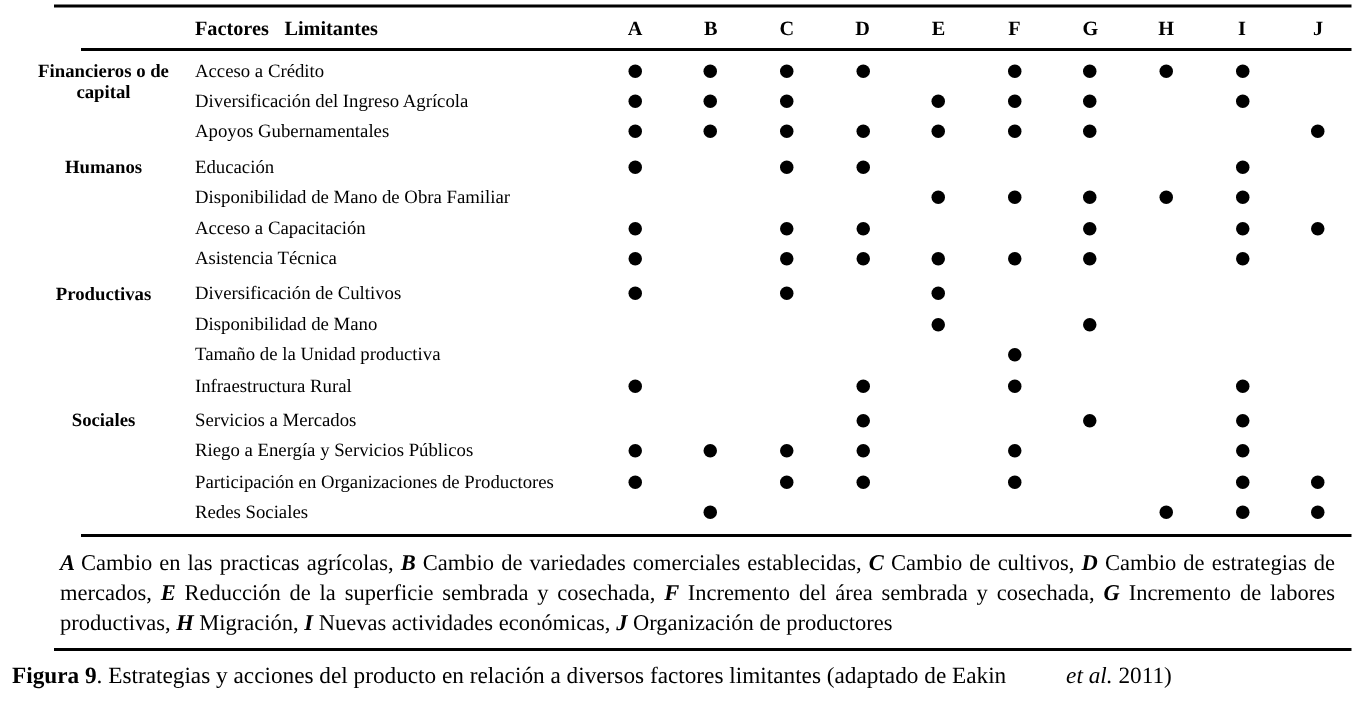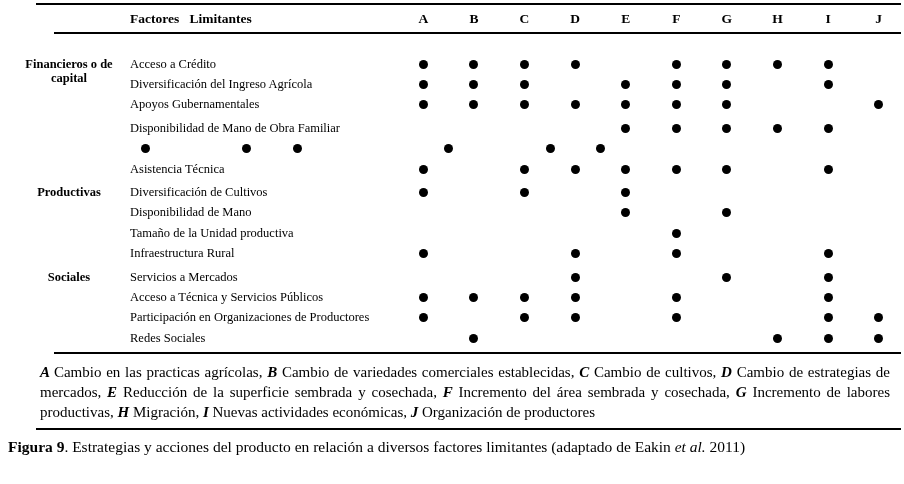--- a/index.html
+++ b/index.html
@@ -9,32 +9,32 @@
   .rule{height:2px; background:#000; margin-left:36px; margin-right:3px;}
   .tbl{padding-left:18px;}
   .hrow{display:flex; align-items:center; height:27px;}
   .cat-cell{width:102px; flex:none; text-align:center; font-weight:bold;
             font-size:12.5px; line-height:14px;}
   .factor-cell{width:278px; flex:none; padding-left:10px; box-sizing:border-box;
                font-weight:normal; font-size:12.5px; white-space:nowrap; overflow:hidden;}
   .header-factor{font-size:13.5px; font-weight:bold; word-spacing:7px;}
   .letters{display:flex;}
   .letter-cell{width:50.6px; flex:none; text-align:center; font-weight:bold; font-size:13.5px;}
-  .tbody{padding-top:20px; padding-bottom:4px;}
+  .tbody{padding-top:3px; padding-bottom:4px;}
   .group + .group{margin-top:3px;}
   .row{display:flex; align-items:center; height:20.4px;}
   .row .cat-cell{align-self:flex-start; padding-top:3px;}
   .dot-cell{width:50.6px; flex:none; display:flex; justify-content:center;
             align-items:center; height:100%;}
   .dot{width:9px; height:9px; border-radius:50%; background:#000; display:block;}
   .legend{margin:8px 14px 6px 40px; font-size:15px; line-height:20px; text-align:justify;}
   .legend-letter{font-weight:bold; font-style:italic;}
   .caption{margin:8px 10px 0 8px; font-size:15.5px; white-space:nowrap;}
   .caption-label{font-weight:bold;}
-  .caption-italic{font-style:italic;}
+  .caption-italic{font-style:italic;margin-left:36px;}
 </style>
 </head>
 <body>
 
 <div class="figure">
   <div style="height:3px"></div>
   <div class="rule"></div>
 
   <div class="tbl">
     <div class="hrow">
@@ -140,20 +140,42 @@
             </div>
             <div class="dot-cell"></div>
             <div class="dot-cell"></div>
             <div class="dot-cell">
               <span class="dot"></span>
             </div>
           </div>
         </div>
         <div class="group">
           <div class="row">
+            <div class="cat-cell">Humanos</div>
+            <div class="factor-cell">Educación</div>
+            <div class="dot-cell">
+              <span class="dot"></span>
+            </div>
+            <div class="dot-cell"></div>
+            <div class="dot-cell">
+              <span class="dot"></span>
+            </div>
+            <div class="dot-cell">
+              <span class="dot"></span>
+            </div>
+            <div class="dot-cell"></div>
+            <div class="dot-cell"></div>
+            <div class="dot-cell"></div>
+            <div class="dot-cell"></div>
+            <div class="dot-cell">
+              <span class="dot"></span>
+            </div>
+            <div class="dot-cell"></div>
+          </div>
+          <div class="row">
             <div class="cat-cell"></div>
             <div class="factor-cell">Disponibilidad de Mano de Obra Familiar</div>
             <div class="dot-cell"></div>
             <div class="dot-cell"></div>
             <div class="dot-cell"></div>
             <div class="dot-cell"></div>
             <div class="dot-cell">
               <span class="dot"></span>
             </div>
             <div class="dot-cell">
@@ -165,20 +187,21 @@
             <div class="dot-cell">
               <span class="dot"></span>
             </div>
             <div class="dot-cell">
               <span class="dot"></span>
             </div>
             <div class="dot-cell"></div>
           </div>
           <div class="row">
             <div class="cat-cell"></div>
+            <div class="factor-cell">Acceso a Capacitación</div>
             <div class="dot-cell">
               <span class="dot"></span>
             </div>
             <div class="dot-cell"></div>
             <div class="dot-cell">
               <span class="dot"></span>
             </div>
             <div class="dot-cell">
               <span class="dot"></span>
             </div>
@@ -318,21 +341,21 @@
               <span class="dot"></span>
             </div>
             <div class="dot-cell"></div>
             <div class="dot-cell">
               <span class="dot"></span>
             </div>
             <div class="dot-cell"></div>
           </div>
           <div class="row">
             <div class="cat-cell"></div>
-            <div class="factor-cell">Acceso a Técnica y Servicios Públicos</div>
+            <div class="factor-cell">Riego a Energía y Servicios Públicos</div>
             <div class="dot-cell">
               <span class="dot"></span>
             </div>
             <div class="dot-cell">
               <span class="dot"></span>
             </div>
             <div class="dot-cell">
               <span class="dot"></span>
             </div>
             <div class="dot-cell">

